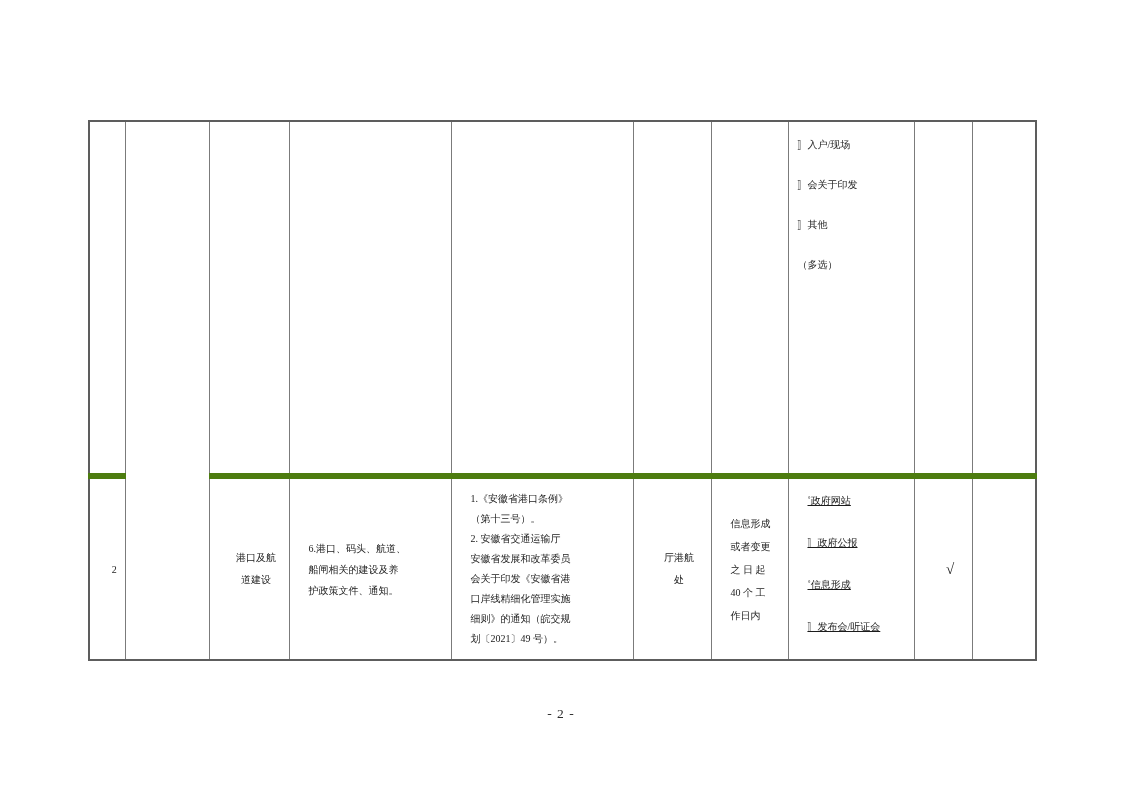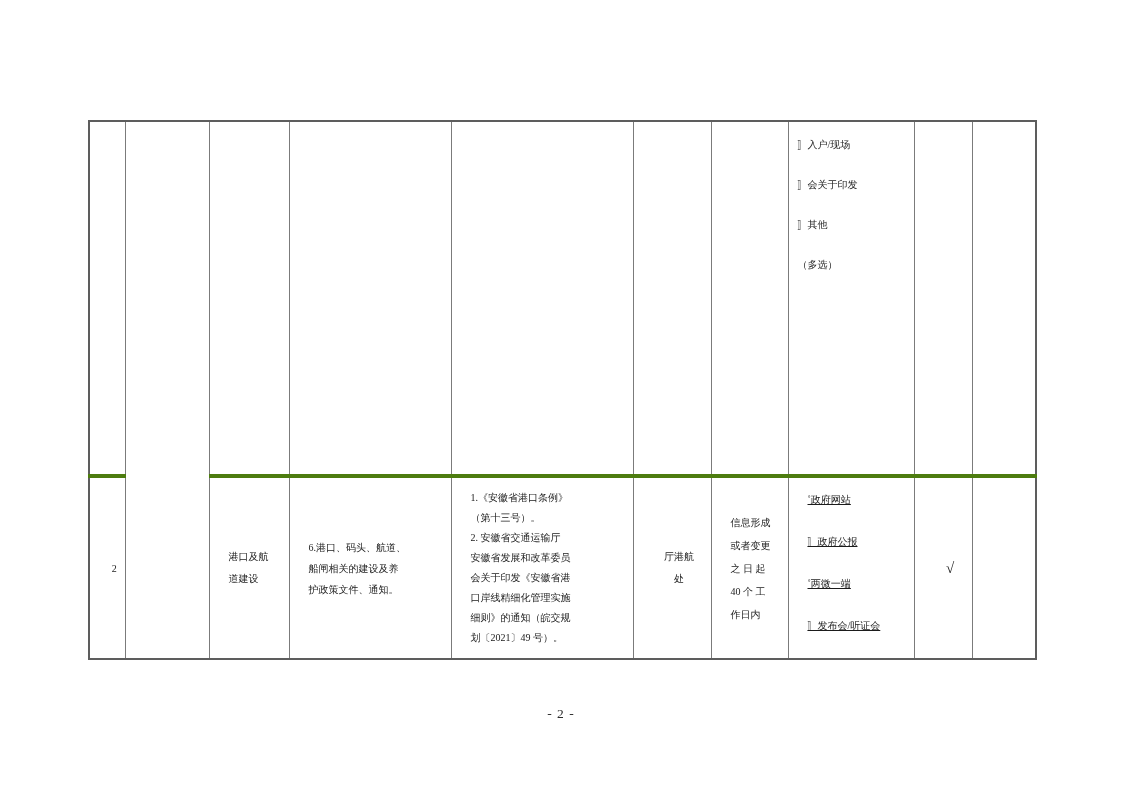--- a/index.html
+++ b/index.html
@@ -24,32 +24,32 @@
   }
   .doc-table td {
     border: 1px solid #7b7b7b;
     font-size: 10px;
     line-height: 21px;
     vertical-align: middle;
     padding: 2px 5px;
     overflow: hidden;
   }
   tr.carry-row td { height: 355px; }
-  tr.data-row td { height: 168px; border-top: 4px solid #4d7c0f; padding-left: 19px; }
+  tr.data-row td { height: 168px; border-top: 6px solid #4d7c0f; padding-left: 19px; }
 
   td.cell-options {
     vertical-align: top;
     padding: 13px 4px 0 9px;
     text-align: left;
   }
   .opt-line { line-height: 20px; margin-bottom: 20px; white-space: pre; }
 
   td.cell-seq { text-align: center; }
   td.cell-category {
-    text-align: left;
+    text-align: center;
     white-space: pre-line;
     line-height: 22px;
   }
   td.cell-duty {
     text-align: left;
     white-space: pre-line;
     line-height: 21px;
     padding: 2px 2px 2px 8px;
   }
   td.cell-basis {
@@ -141,21 +141,21 @@
       <td class="cell-dept">厅港航
 处</td>
       <td class="cell-time">信息形成
 或者变更
 之 日 起
 40 个 工
 作日内</td>
       <td class="cell-channels">
             <div class="chan-line">˚政府网站</div>
             <div class="chan-line">〛政府公报</div>
-            <div class="chan-line">˚两微一端</div>
+            <div class="chan-line">˚信息形成</div>
             <div class="chan-line">〛发布会/听证会</div>
           </td>
       <td class="cell-check">√</td>
       <td></td>
     </tr>
   </tbody>
     </table>
 
   <div class="page-footer">- 2 -</div>
 

